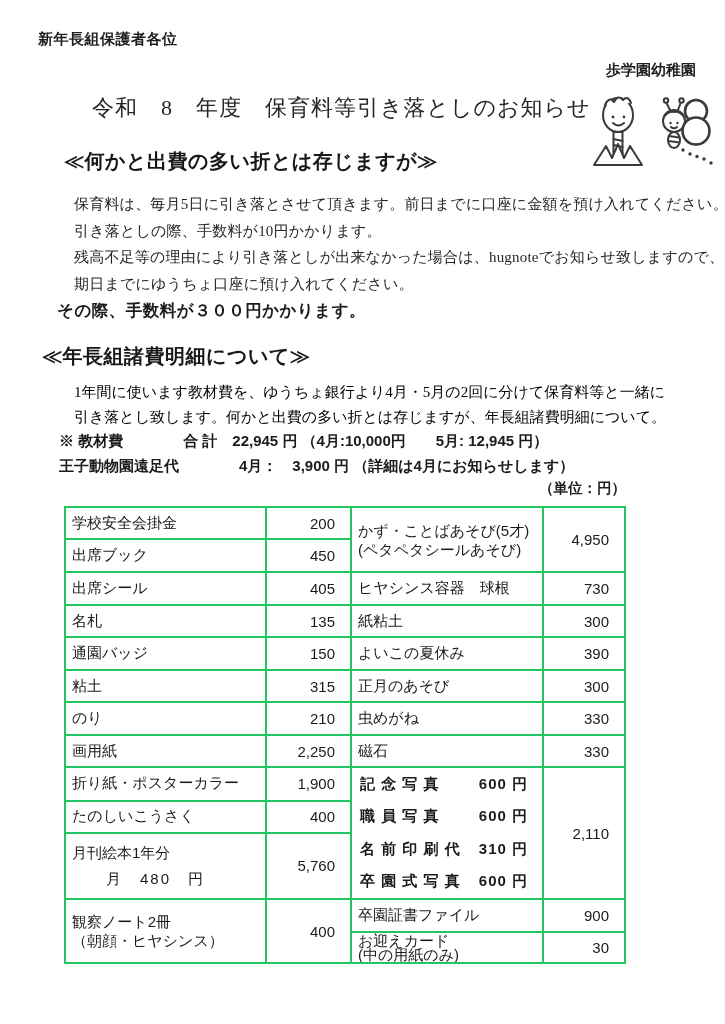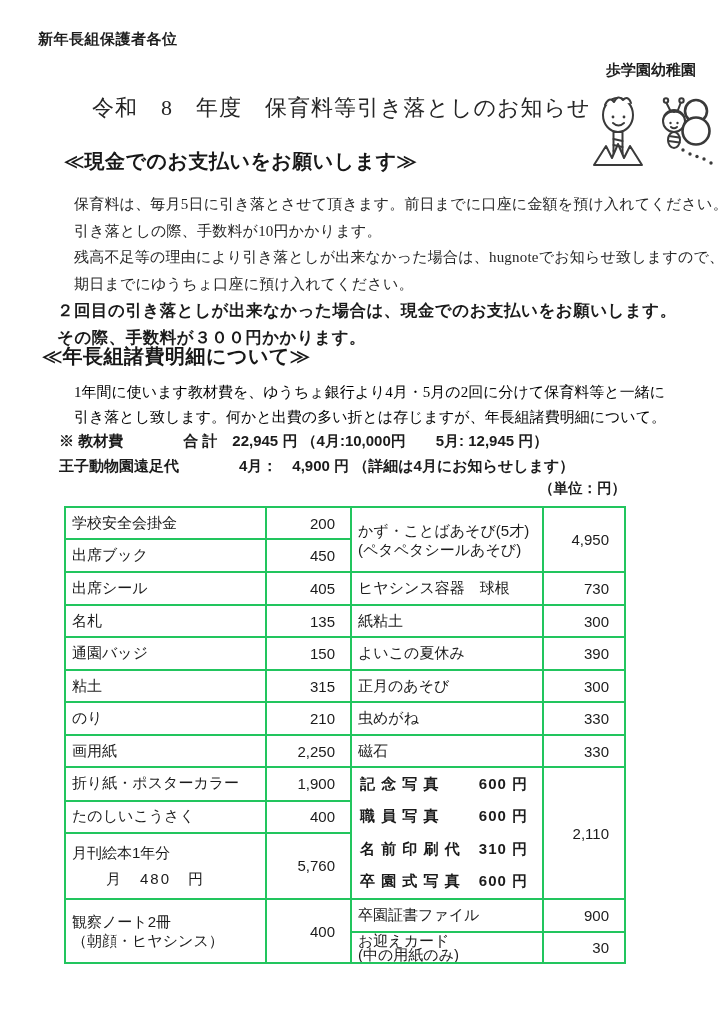--- a/index.html
+++ b/index.html
@@ -103,44 +103,43 @@
     </g>
     <g fill="#3a3a3a" stroke="none">
       <circle cx="101" cy="66" r="1.7"></circle>
       <circle cx="108" cy="70" r="1.7"></circle>
       <circle cx="115" cy="72.5" r="1.7"></circle>
       <circle cx="122" cy="75" r="1.7"></circle>
       <circle cx="129" cy="79" r="1.7"></circle>
     </g>
   </svg>
 
-  <div class="abs gothic sec-heading h1">≪現金でのお支払いをお願いします≫</div>
+  <div class="abs gothic sec-heading h1">≪何かと出費の多い折とは存じますが≫</div>
 
   <div class="abs mincho body-block p1">
     <div>保育料は、毎月5日に引き落とさせて頂きます。前日までに口座に金額を預け入れてください。</div>
     <div>引き落としの際、手数料が10円かかります。</div>
     <div>残高不足等の理由により引き落としが出来なかった場合は、hugnoteでお知らせ致しますので、</div>
     <div>期日までにゆうちょ口座に預け入れてください。</div>
   </div>
 
   <div class="abs gothic emph">
-    <div>２回目の引き落としが出来なかった場合は、現金でのお支払いをお願いします。</div>
     <div>その際、手数料が３００円かかります。</div>
   </div>
 
   <div class="abs gothic sec-heading h2">≪年長組諸費明細について≫</div>
 
   <div class="abs mincho p2">
     <div>1年間に使います教材費を、ゆうちょ銀行より4月・5月の2回に分けて保育料等と一緒に</div>
     <div>引き落とし致します。何かと出費の多い折とは存じますが、年長組諸費明細について。</div>
   </div>
 
   <div class="abs gothic fees">
     <div>※ 教材費　　　　合 計　22,945 円 （4月:10,000円　　5月: 12,945 円）</div>
-    <div>王子動物園遠足代　　　　4月：　4,900 円 （詳細は4月にお知らせします）</div>
+    <div>王子動物園遠足代　　　　4月：　3,900 円 （詳細は4月にお知らせします）</div>
   </div>
 
   <div class="abs gothic unit">（単位：円）</div>
 
   <table class="fee-table gothic">
     <colgroup>
       <col style="width:201px">
         <col style="width:85px">
         <col style="width:192px">
         <col style="width:82px">

